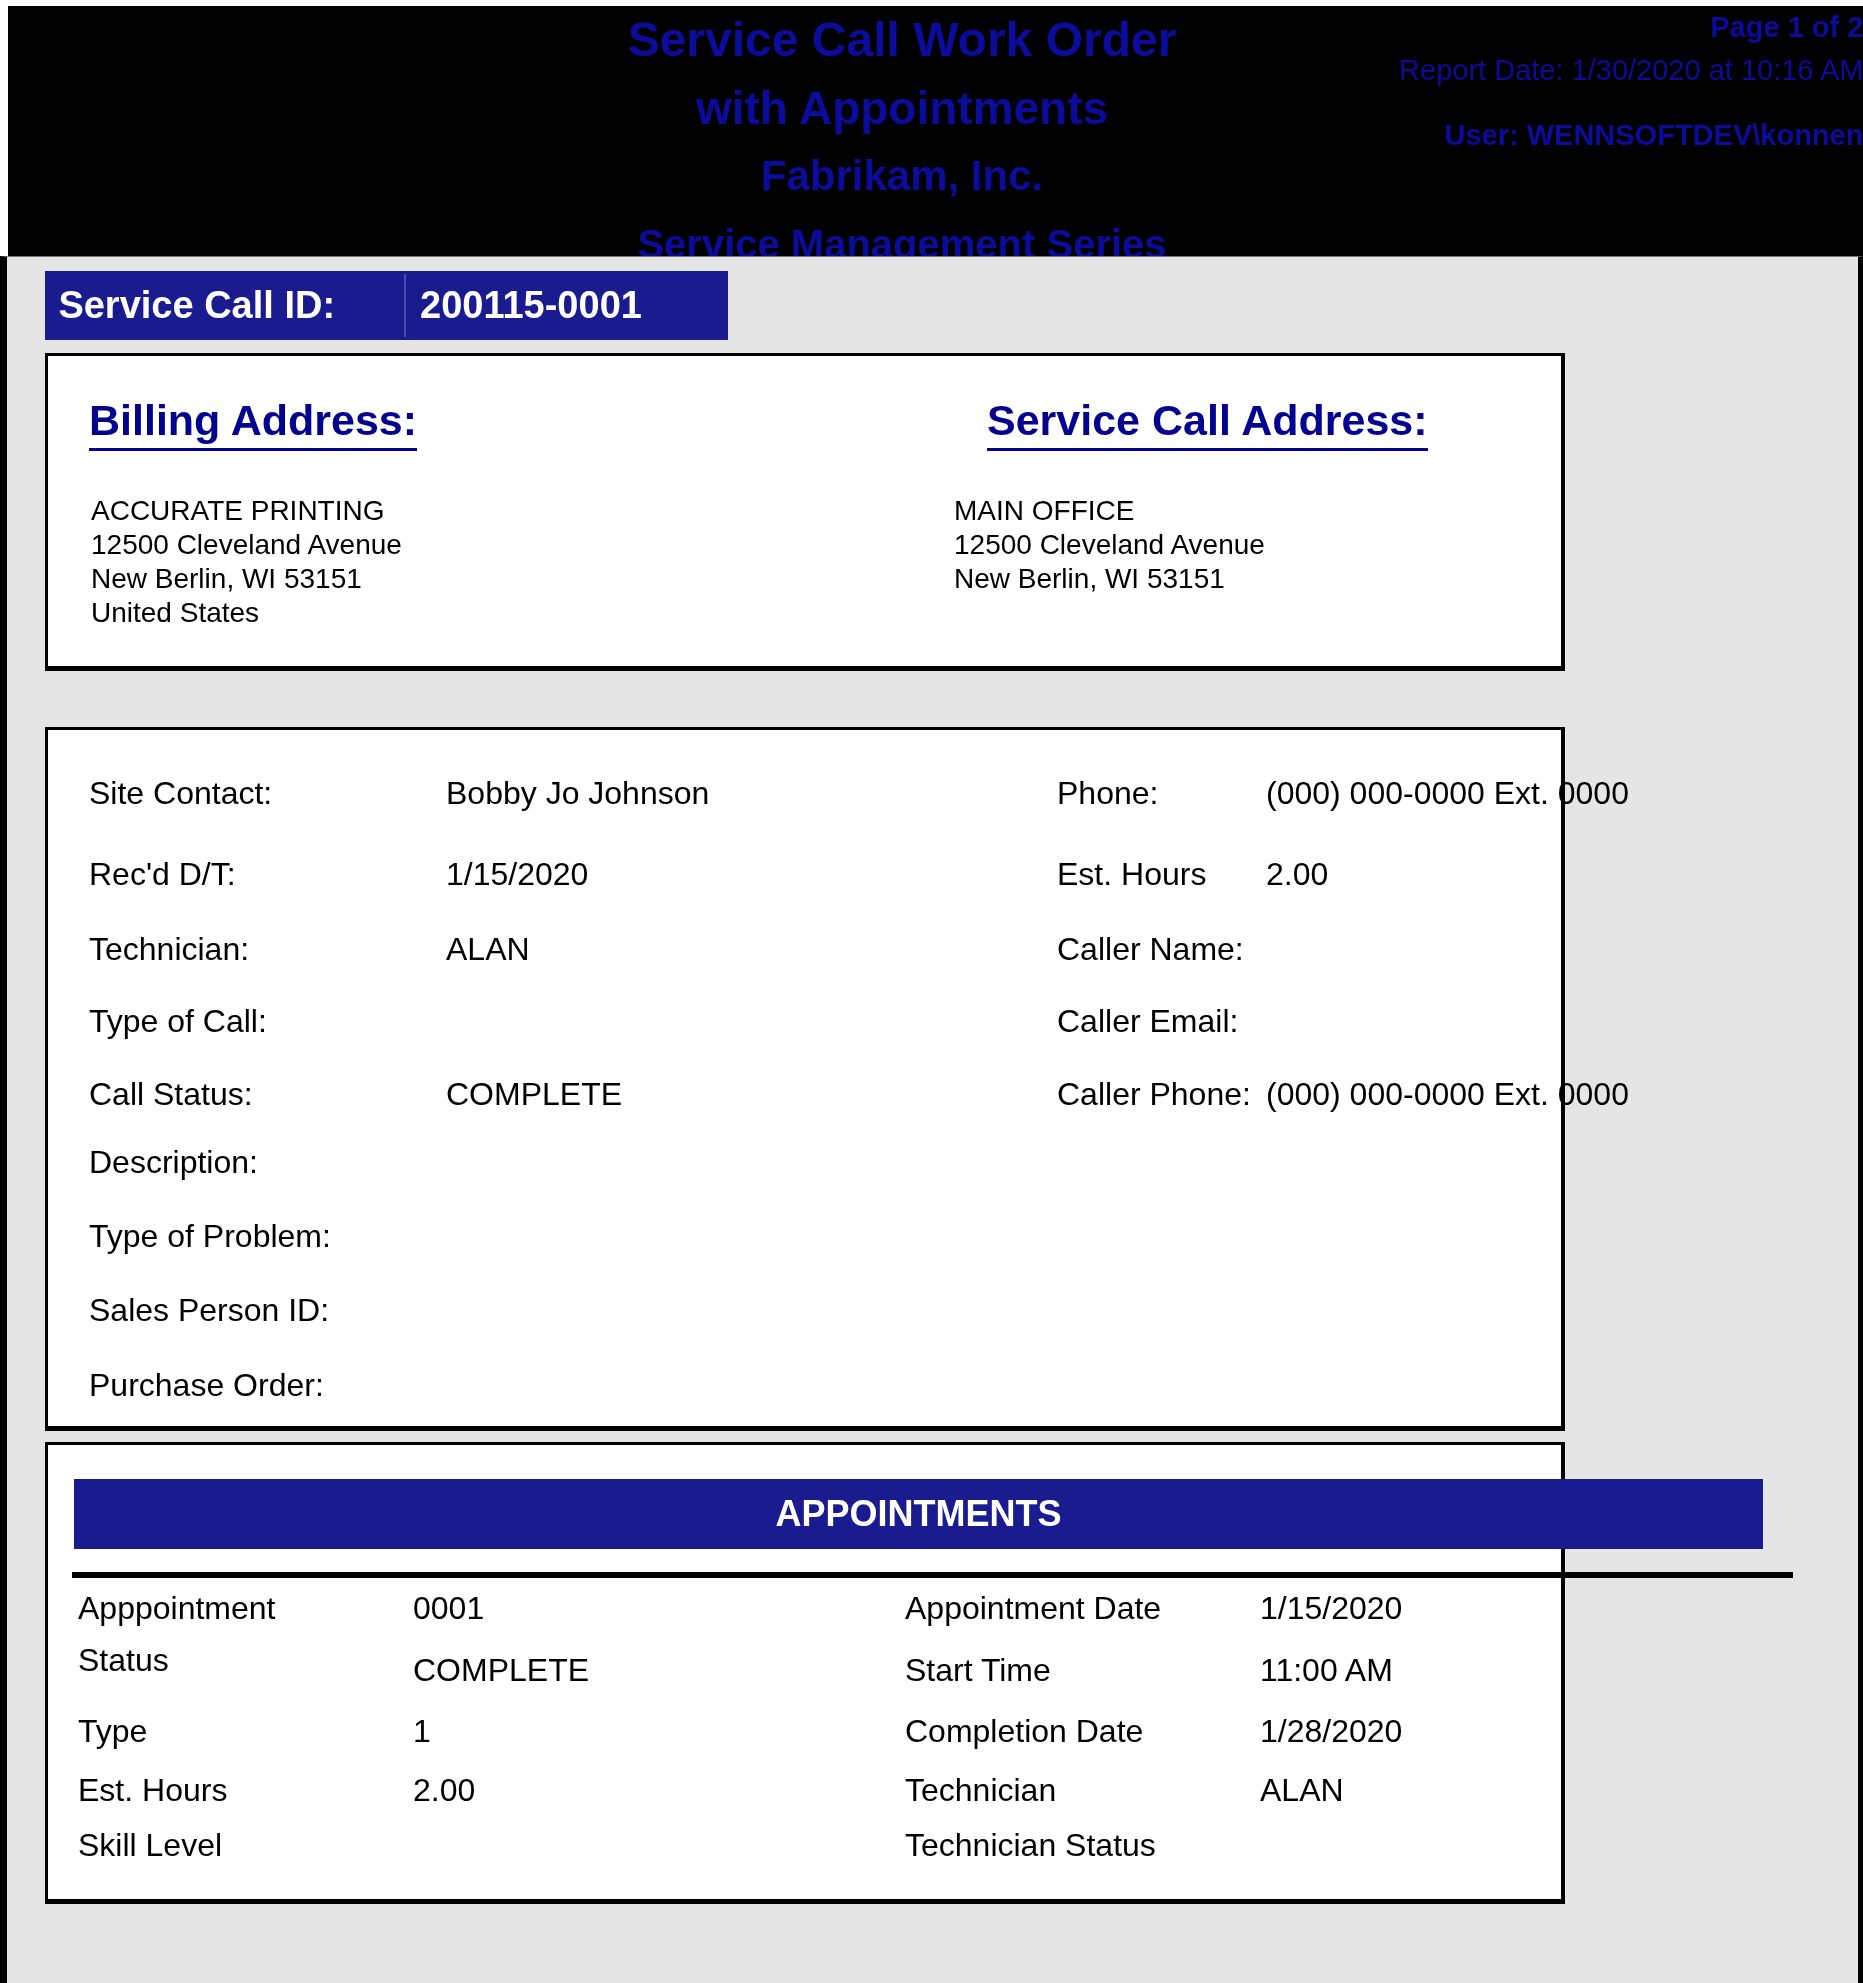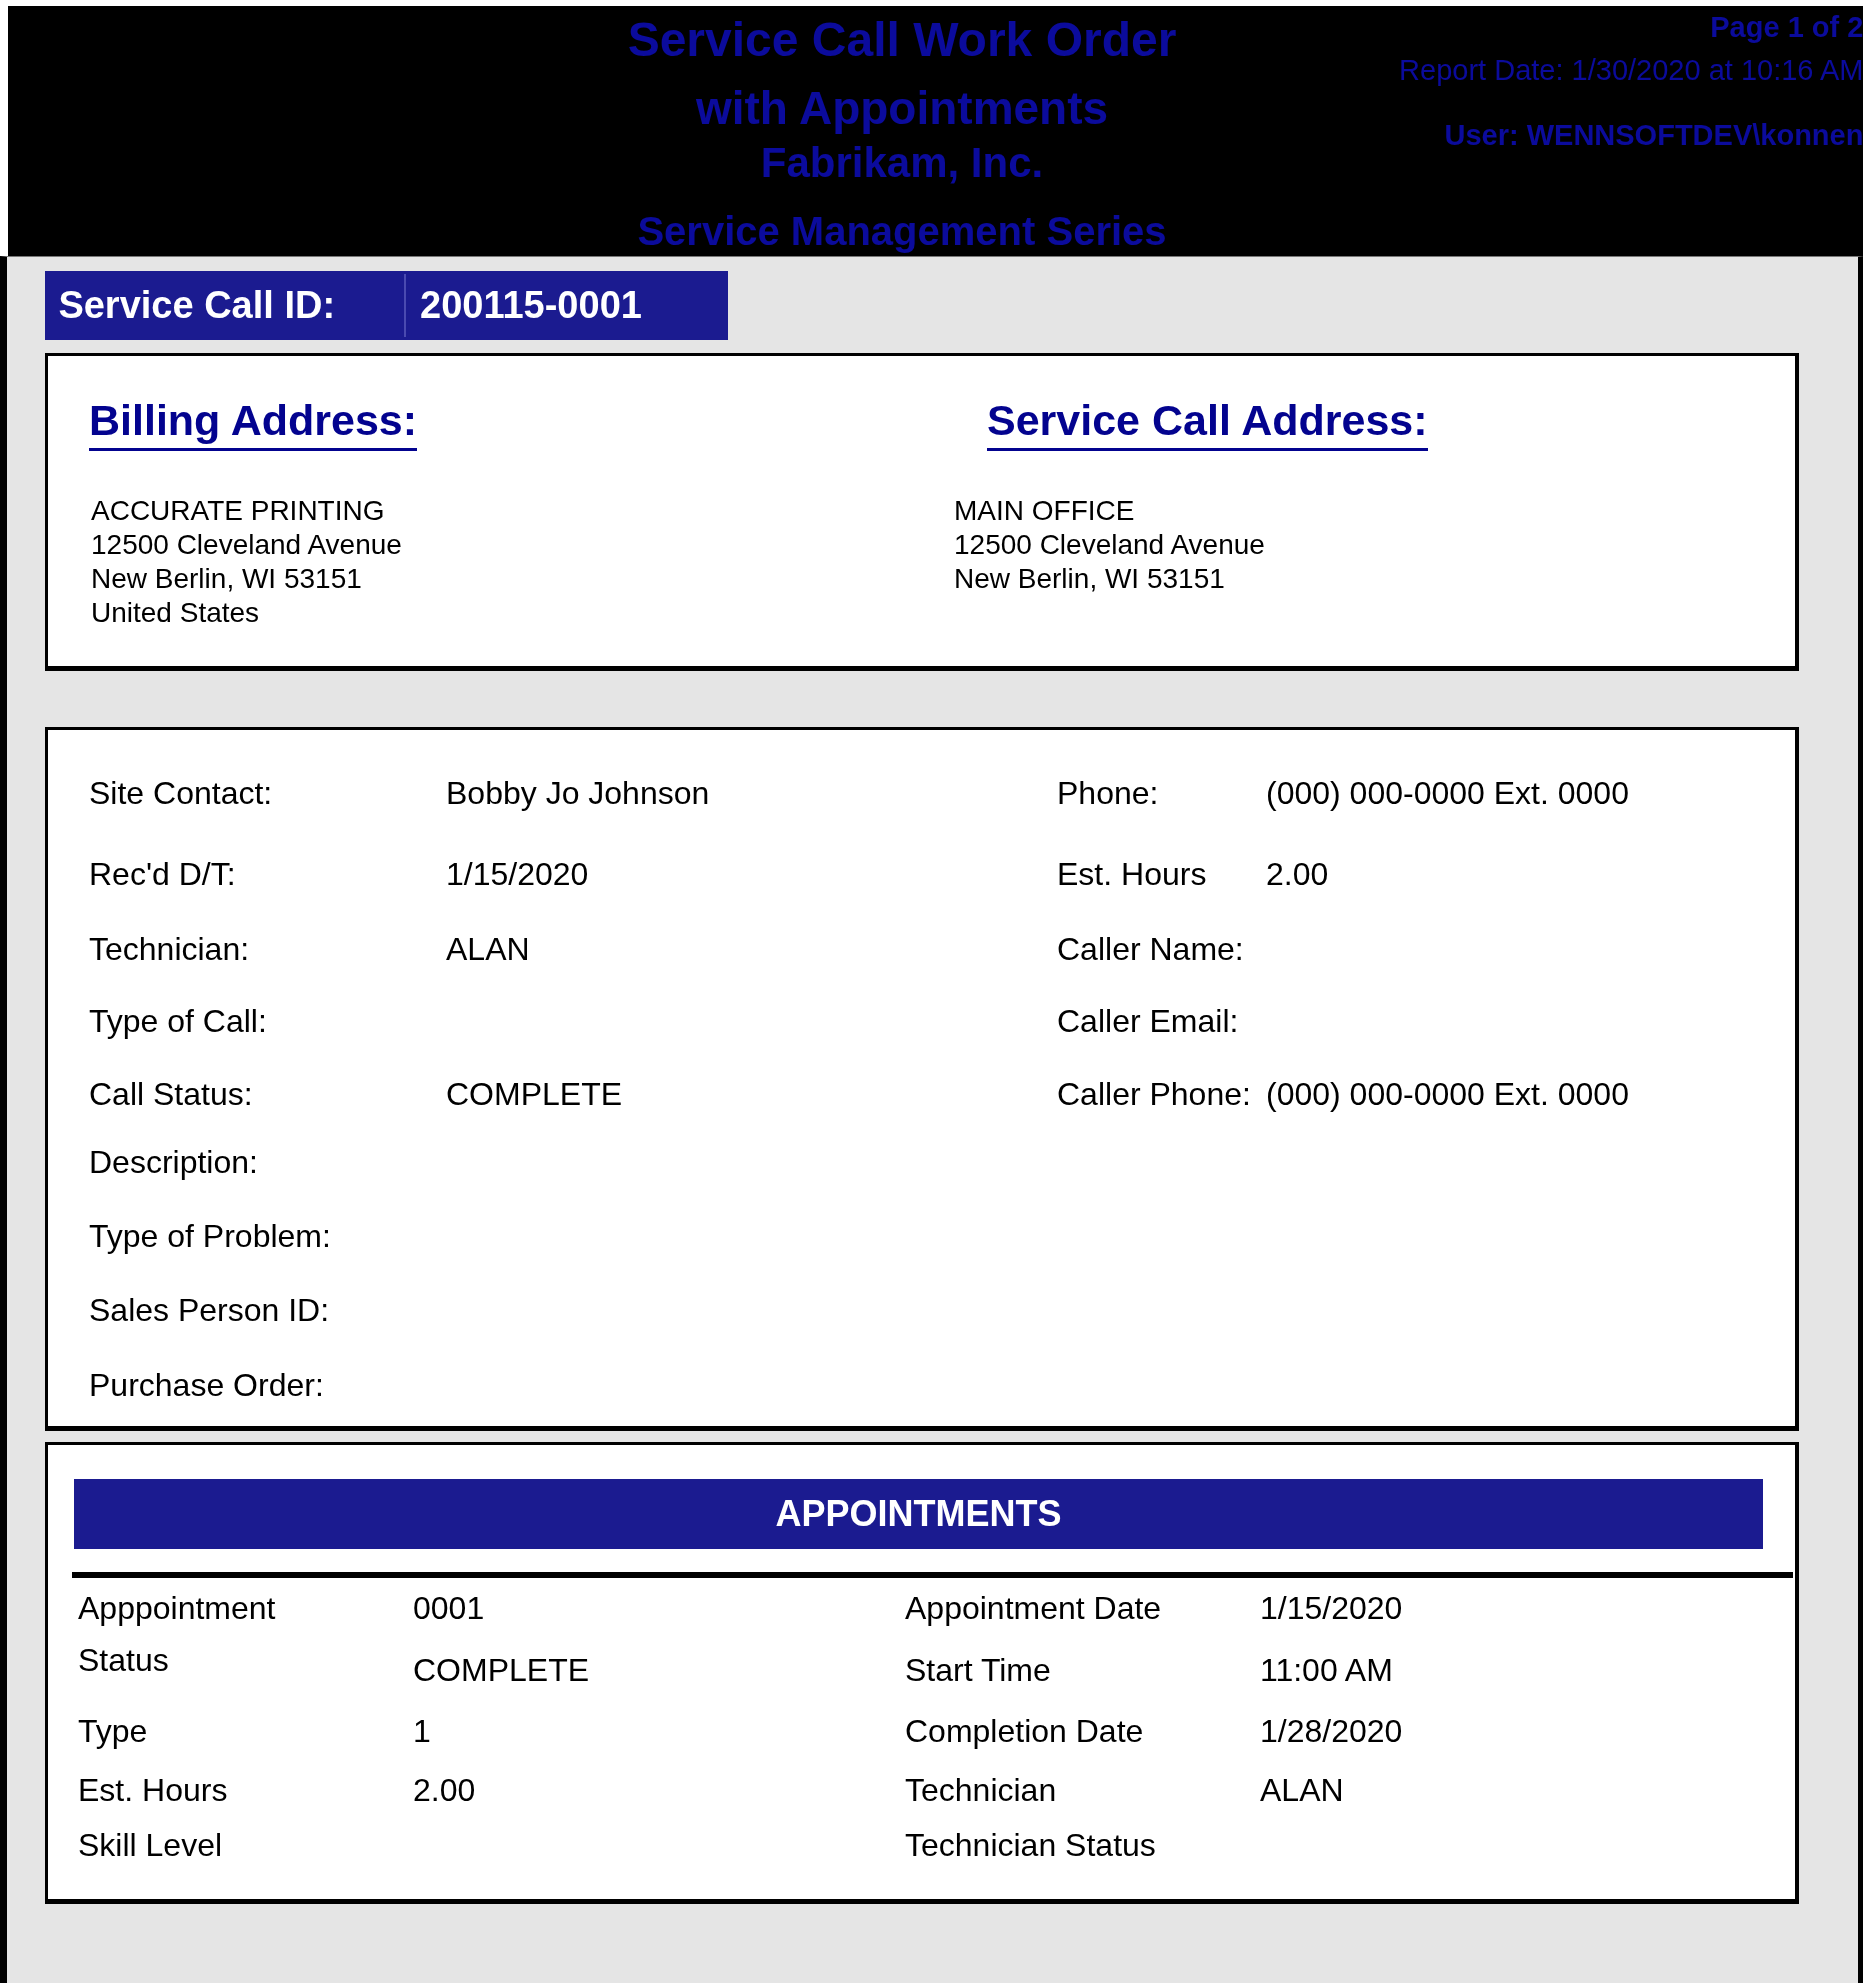--- a/index.html
+++ b/index.html
@@ -9,21 +9,21 @@
   }
   .band{
     position:absolute;left:8px;top:5.7px;width:1864px;height:250px;background:#000;
   }
   .title-block{
     position:absolute;left:0;top:7.6px;width:1788px;text-align:center;
     font-weight:bold;color:#0b0b9c;
   }
   .t1{font-size:48px;line-height:54px;}
   .t2{font-size:46px;line-height:52px;margin-top:15px;}
-  .t3{font-size:42px;line-height:46px;margin-top:6px;}
+  .t3{font-size:42px;line-height:46px;margin-top:19px;}
   .t4{font-size:40px;line-height:44px;margin-top:23px;text-align:center;}
   .hmeta{
     position:absolute;right:8.6px;top:5.7px;text-align:right;color:#0b0b9c;
     font-size:29px;line-height:32.5px;white-space:nowrap;
   }
   .hmeta .b{font-weight:bold;}
   .hmeta .m1{}
   .hmeta .m2{margin-top:10px;font-weight:normal;}
   .hmeta .m3{margin-top:32.5px;}
   .frame{
@@ -32,21 +32,21 @@
     box-sizing:border-box;background:#e5e5e5;
   }
   .idbar{
     position:absolute;left:38px;top:14.3px;width:683px;height:69px;background:#1b1b90;
     color:#fff;font-weight:bold;font-size:38px;line-height:69px;white-space:nowrap;
   }
   .idbar .lbl{position:absolute;left:13.4px;top:0;}
   .idbar .divider{position:absolute;left:359px;top:2.9px;bottom:2.9px;width:1.9px;background:#4a4ab0;}
   .idbar .val{position:absolute;left:375px;top:0;}
   .box{
-    position:absolute;left:38px;width:1754px;box-sizing:border-box;background:#fff;
+    position:absolute;left:38px;width:1520px;box-sizing:border-box;background:#fff;
     border:3.8px solid #000;border-bottom-width:5.7px;border-right-width:4.8px;
   }
   .addr-box{top:96px;height:318px;}
   .details-box{top:470px;height:704px;}
   .appt-box{top:1185px;height:462px;}
   .addr-heading{
     position:absolute;top:39px;font-size:43px;line-height:50px;font-weight:bold;
     color:#03038f;white-space:nowrap;
   }
   .addr-heading .u{display:inline-block;border-bottom:3.8px solid #03038f;padding-bottom:2.9px;}

